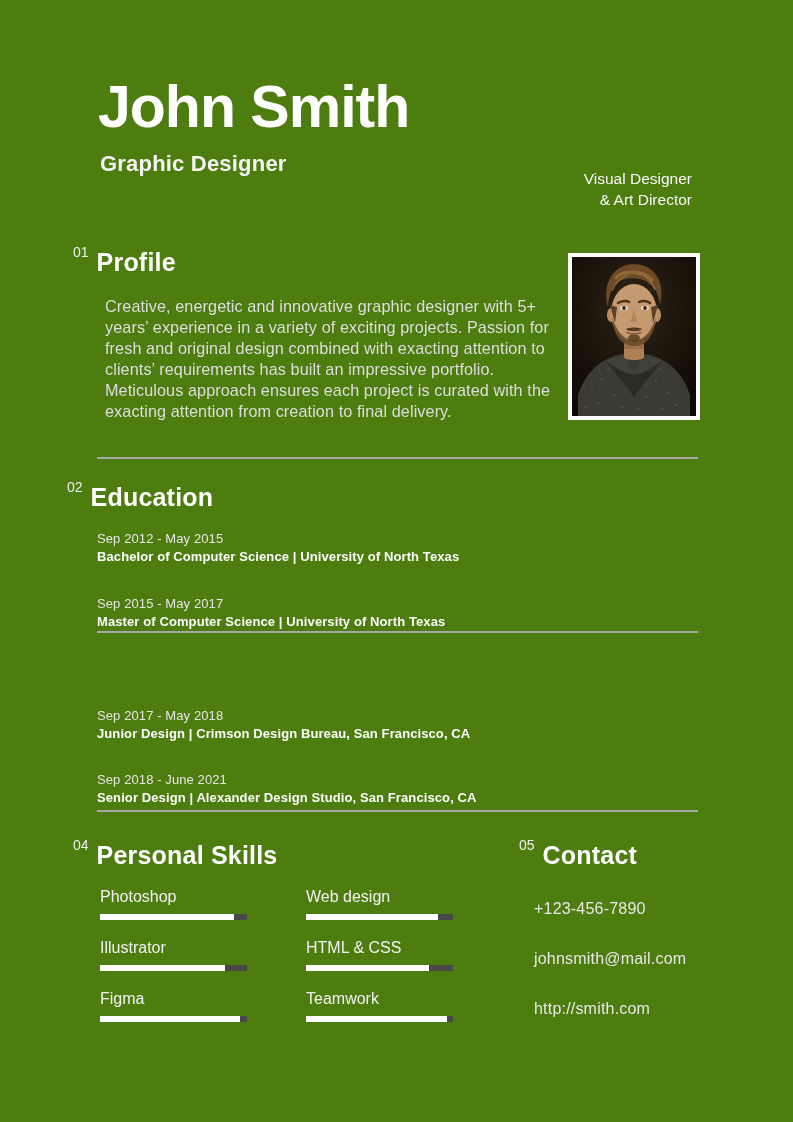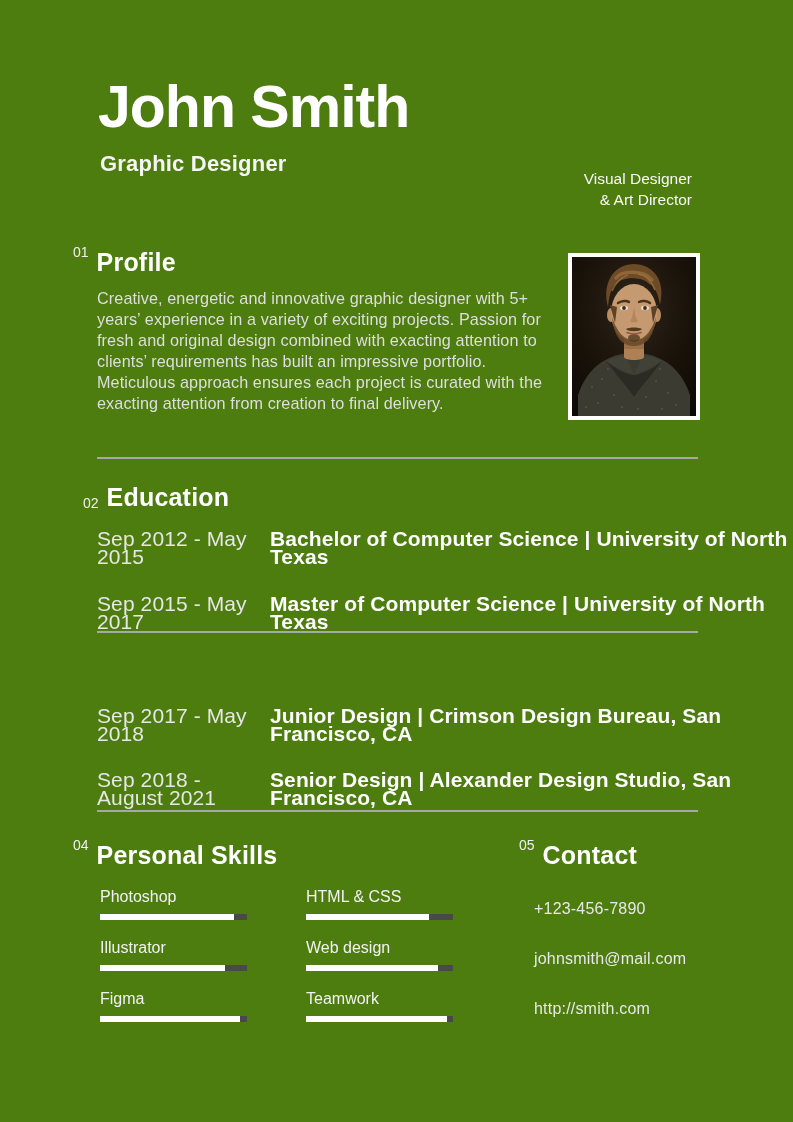--- a/index.html
+++ b/index.html
@@ -24,34 +24,34 @@
   .tagline{
     position:absolute;right:101px;top:168px;
     text-align:right;font-size:15.5px;line-height:21px;font-weight:500;color:#fafafa;
   }
   
   .sec-head{position:absolute;display:flex;align-items:flex-start;}
   .sec-num{font-size:14px;font-weight:500;color:#f0f0f0;margin:0 8px 0 0;line-height:16px;}
   .sec-title{margin:0;font-size:25px;font-weight:700;color:#ffffff;letter-spacing:0.2px;line-height:28px;padding-top:4px;}
   
   .profile-body{
-    position:absolute;left:97px;top:288px;width:455px;margin:0;
+    position:absolute;left:97px;top:288px;width:455px;margin:8px;
     font-size:16.2px;line-height:21px;font-weight:400;color:#dedede;letter-spacing:0.1px;
   }
   
   .photo{
     position:absolute;left:568px;top:253px;margin:0;
     background:#ffffff;padding:4px;line-height:0;
   }
   .photo svg{display:block;}
   
   .rule{position:absolute;left:97px;width:601px;height:1.5px;background:#a8a8a8;}
   
   .rows{position:absolute;left:97px;}
-  .row{display:flex;margin-bottom:29px;font-size:21px;line-height:18px;}
+  .row{display:flex;margin-bottom:29px;font-size:13px;line-height:18px;flex-direction:column;}
   .rows-exp .row{margin-bottom:28px;}
   .row-dates{flex:none;width:153px;margin-right:20px;font-weight:500;color:#e6e6e6;letter-spacing:0.1px;}
   .row-detail{font-weight:700;color:#fdfdfd;letter-spacing:0.1px;}
   
   .skill-col{position:absolute;width:147px;}
   .skill{margin-bottom:17px;}
   .skill-label{font-size:16px;line-height:22px;font-weight:400;color:#f2f2f2;}
   .bar{margin-top:6px;height:6px;width:147px;background:#494949;}
   .bar-fill{height:100%;background:#ffffff;}
   
@@ -135,21 +135,21 @@
 
       <path d="M36,50 C30,28 40,8 61,7 C82,7 94,24 88,48 C86,36 82,28 77,27 C72,20 52,19 45,26 C40,28 37,38 36,50 Z" fill="#6d4a28"></path>
       <path d="M44,21 C50,13 72,13 80,23" stroke="#8f6636" stroke-width="3.5" fill="none" stroke-linecap="round"></path>
       <path d="M40,34 C44,24 50,20 56,18" stroke="#9a7040" stroke-width="1.6" fill="none" opacity="0.8"></path>
       <path d="M66,17 C74,18 80,25 83,33" stroke="#9a7040" stroke-width="1.6" fill="none" opacity="0.8"></path>
     </svg>
   </figure>
 
   <div class="rule" style="top:457px;"></div>
 
-  <div class="sec-head" style="left:83px;top:479px;align-items:flex-end;">
+  <div class="sec-head" style="left:67px;top:479px;">
     <span class="sec-num">02</span>
     <h2 class="sec-title">Education</h2>
   </div>
   <div class="rows" style="top:530px;">
 
       <div class="row">
         <span class="row-dates">Sep 2012 - May 2015</span>
         <span class="row-detail">Bachelor of Computer Science | University of North Texas</span>
       </div>
 
@@ -163,21 +163,21 @@
   <div class="rule" style="top:631px;"></div>
 
   <div class="rows rows-exp" style="top:707px;">
 
       <div class="row">
         <span class="row-dates">Sep 2017 - May 2018</span>
         <span class="row-detail">Junior Design | Crimson Design Bureau, San Francisco, CA</span>
       </div>
 
       <div class="row">
-        <span class="row-dates">Sep 2018 - August 2021</span>
+        <span class="row-dates">Sep 2018 - June 2021</span>
         <span class="row-detail">Senior Design | Alexander Design Studio, San Francisco, CA</span>
       </div>
 
   </div>
 
   <div class="rule" style="top:810px;"></div>
 
   <div class="sec-head" style="left:73px;top:837px;text-align:center;">
     <span class="sec-num">04</span>
     <h2 class="sec-title">Personal Skills</h2>
@@ -202,30 +202,30 @@
         <div class="skill-label">Figma</div>
         <div class="bar">
           <div class="bar-fill" style="width: 95%;"></div>
         </div>
       </div>
 
   </div>
   <div class="skill-col" style="left:306px;top:886px;">
 
       <div class="skill">
+        <div class="skill-label">Web design</div>
+        <div class="bar">
+          <div class="bar-fill" style="width: 90%;"></div>
+        </div>
+      </div>
+
+      <div class="skill">
         <div class="skill-label">HTML &amp; CSS</div>
         <div class="bar">
           <div class="bar-fill" style="width: 84%;"></div>
-        </div>
-      </div>
-
-      <div class="skill">
-        <div class="skill-label">Web design</div>
-        <div class="bar">
-          <div class="bar-fill" style="width: 90%;"></div>
         </div>
       </div>
 
       <div class="skill">
         <div class="skill-label">Teamwork</div>
         <div class="bar">
           <div class="bar-fill" style="width: 96%;"></div>
         </div>
       </div>
 

